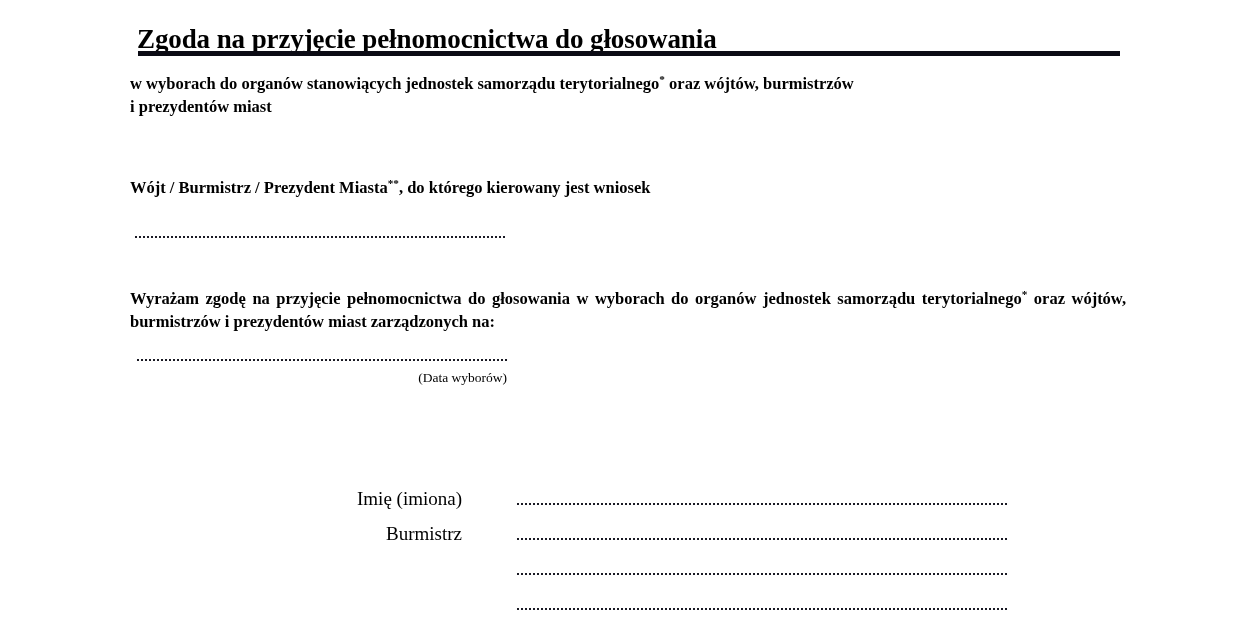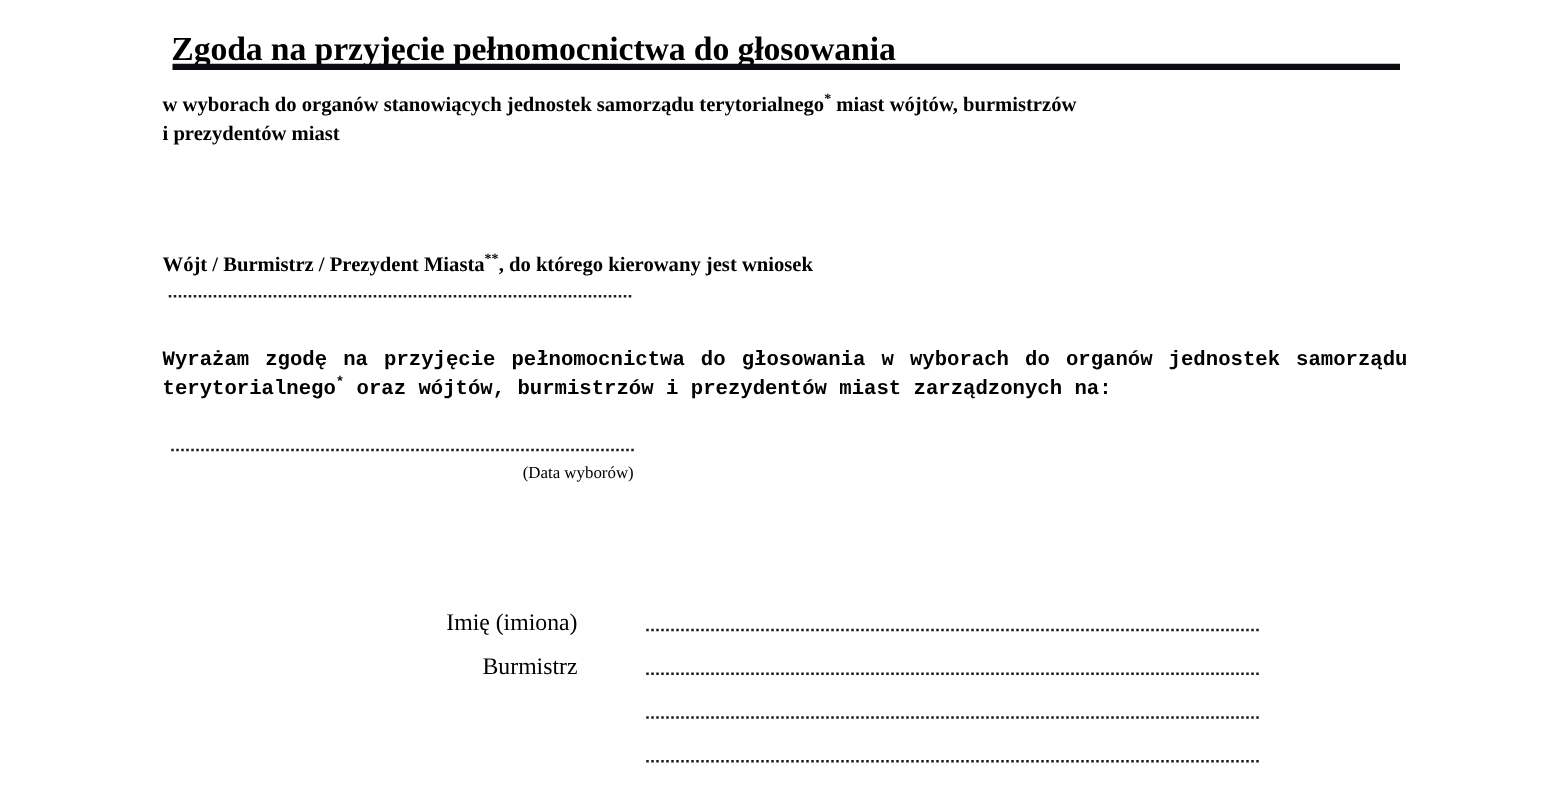--- a/index.html
+++ b/index.html
@@ -61,30 +61,28 @@
     top: 72px;
     width: 996px;
     text-align: left;
   }
 
   .addressee-line {
     left: 130px;
     top: 176px;
     width: 996px;
     white-space: nowrap;
-    margin-top: 24px;
   }
 
   .declaration {
     left: 130px;
-    top: 276px;
+    top: 287px;
     width: 996px;
     text-align: justify;
     text-justify: inter-word;
-    font-family: Liberation Mono, monospace;
   }
 
   .section-heading {
     left: 130px;
     top: 435px;
     width: 996px;
     white-space: nowrap;
   }
 
   sup.marker {
@@ -165,21 +163,21 @@
 </head>
 <body>
 
 <div class="page">
 
   <div class="doc-title">Zgoda na przyjęcie pełnomocnictwa do głosowania</div>
 
   <div class="title-rule"></div>
 
   <div class="body-bold subtitle">
-    <span>w wyborach  do organów stanowiących jednostek samorządu terytorialnego</span><sup class="marker">*</sup><span> miast wójtów, burmistrzów</span><br>
+    <span>w wyborach  do organów stanowiących jednostek samorządu terytorialnego</span><sup class="marker">*</sup><span> oraz wójtów, burmistrzów</span><br>
     <span>i prezydentów miast</span>
   </div>
 
   <div class="body-bold addressee-line">
     <span>Wójt / Burmistrz / Prezydent Miasta</span><sup class="marker">**</sup><span>, do którego kierowany jest wniosek</span>
   </div>
 
   <div class="dotline dotline-addressee"></div>
 
   <div class="body-bold declaration">

